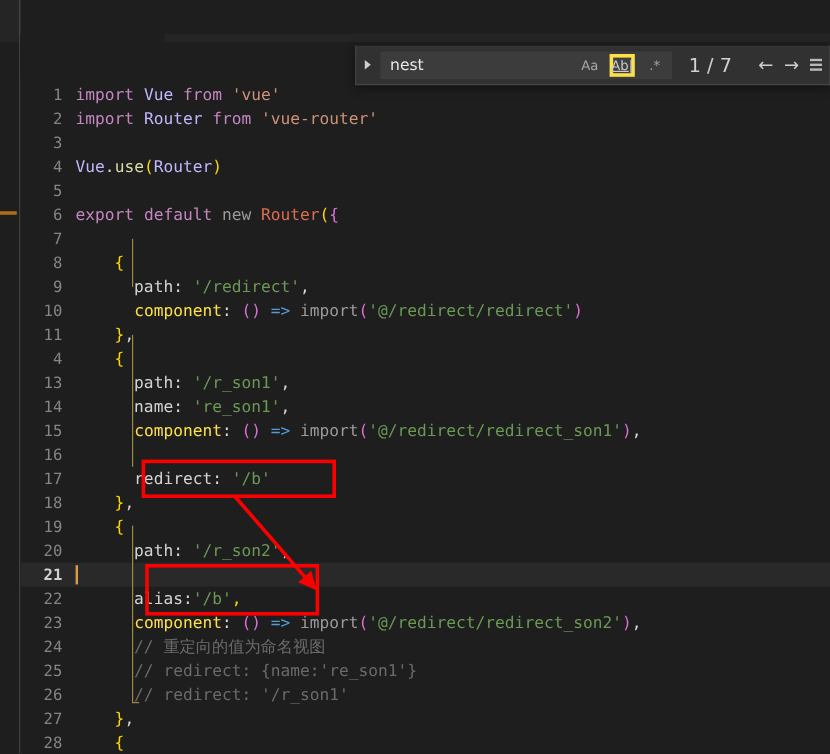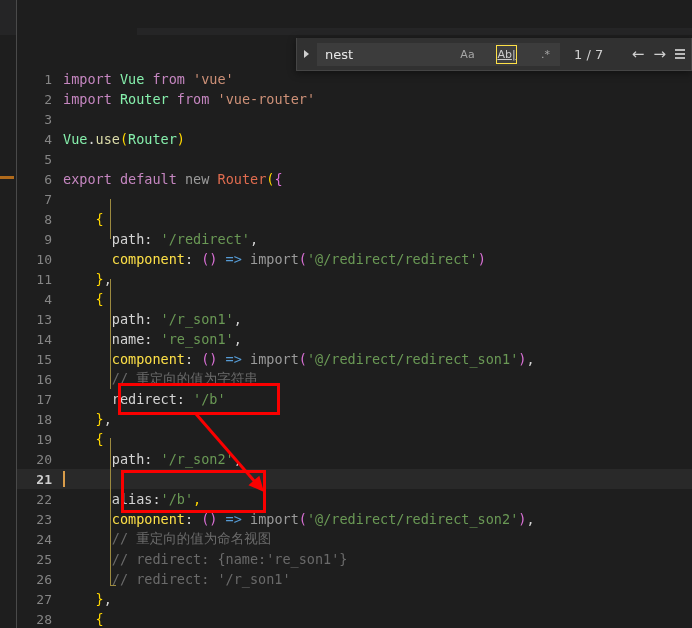--- a/index.html
+++ b/index.html
@@ -104,40 +104,40 @@
   .find-input-text {
     font-family: "DejaVu Sans", sans-serif;
     font-size: 13px;
     color: #e8e8e8;
     padding-left: 8px;
     flex: 1;
     white-space: nowrap;
     overflow: hidden;
   }
   .find-opts {
-    display: flex; align-items: flex-start; gap: 18px;
+    display: flex; align-items: flex-start; gap: 6px;
     padding-right: 4px;
   }
   .find-opt {
     width: 21px; height: 19px;
     display: flex; align-items: center; justify-content: center;
     font-size: 11px;
     color: #a6a6a6;
     font-family: "DejaVu Sans", sans-serif;
     cursor: pointer;
     border: 1px solid transparent;
   }
   .find-opt.active {
-    border: 1px solid #fde047;
+    border: 3px solid #fde047;
     background: #3f3f3f;
     color: #cccccc;
   }
   .find-opt .ul { text-decoration: underline; }
   .find-count {
-    font-size: 13px;
+    font-size: 16px;
     color: #d0d0d0;
     margin-left: 14px;
     white-space: nowrap;
   }
   .find-nav {
     margin-left: auto;
     display: flex; align-items: center; gap: 9px;
     padding-right: 4px;
   }
   .find-nav .navbtn {
@@ -208,21 +208,21 @@
   
   .caret {
     display: inline-block;
     width: 2px; height: 16px;
     background: #d89c4a;
     vertical-align: -3px;
   }
 
   
   .t-kw      { color: #c586c0; }
-  .t-ident   { color: #86efac; margin-top: 34px; }
+  .t-ident   { color: #c4b5fd; margin-top: 34px; }
   .t-str-tan { color: #ce9178; }
   .t-str-grn { color: #6a9955; }
   .t-fn      { color: #dcdcaa; }
   .t-cls     { color: #e06c4f; }
   .t-brk-y   { color: #ffd700; }
   .t-brk-p   { color: #da70d6; }
   .t-brk-b   { color: #179fff; }
   .t-plain   { color: #d4d4d4; }
   .t-prop2   { color: #fde047; }
   .t-cmt     { color: #6a6a6a; }
@@ -267,21 +267,21 @@
         <div class="line"><span class="gutter">6</span><span class="code"><span class="t-kw">export</span><span class="t-plain"> </span><span class="t-kw">default</span><span class="t-plain"> </span><span class="t-grey">new</span><span class="t-plain"> </span><span class="t-cls">Router</span><span class="t-brk-y">(</span><span class="t-brk-p">{</span></span></div>
         <div class="line"><span class="gutter">7</span></div>
         <div class="line"><span class="gutter">8</span><span class="code"><span class="t-plain">    </span><span class="t-brk-y">{</span></span></div>
         <div class="line"><span class="gutter">9</span><span class="code"><span class="t-plain">      path: </span><span class="t-str-grn">'/redirect'</span><span class="t-plain">,</span></span></div>
         <div class="line"><span class="gutter">10</span><span class="code"><span class="t-plain">      </span><span class="t-prop2">component</span><span class="t-plain">: </span><span class="t-brk-p">()</span><span class="t-plain"> </span><span class="t-arrow">=&gt;</span><span class="t-plain"> </span><span class="t-grey">import</span><span class="t-brk-p">(</span><span class="t-str-grn">'@/redirect/redirect'</span><span class="t-brk-p">)</span></span></div>
         <div class="line"><span class="gutter">11</span><span class="code"><span class="t-plain">    </span><span class="t-brk-y">}</span><span class="t-plain">,</span></span></div>
         <div class="line"><span class="gutter">4</span><span class="code"><span class="t-plain">    </span><span class="t-brk-y">{</span></span></div>
         <div class="line"><span class="gutter">13</span><span class="code"><span class="t-plain">      path: </span><span class="t-str-grn">'/r_son1'</span><span class="t-plain">,</span></span></div>
         <div class="line"><span class="gutter">14</span><span class="code"><span class="t-plain">      name: </span><span class="t-str-grn">'re_son1'</span><span class="t-plain">,</span></span></div>
         <div class="line"><span class="gutter">15</span><span class="code"><span class="t-plain">      </span><span class="t-prop2">component</span><span class="t-plain">: </span><span class="t-brk-p">()</span><span class="t-plain"> </span><span class="t-arrow">=&gt;</span><span class="t-plain"> </span><span class="t-grey">import</span><span class="t-brk-p">(</span><span class="t-str-grn">'@/redirect/redirect_son1'</span><span class="t-brk-p">)</span><span class="t-plain">,</span></span></div>
-        <div class="line"><span class="gutter">16</span><span class="code"><span class="t-cmt">      // 重定向的值为字符串</span></span></div>
+        <div class="line"><span class="gutter">16</span></div>
         <div class="line"><span class="gutter">17</span><span class="code"><span class="t-plain">      redirect: </span><span class="t-str-grn">'/b'</span></span></div>
         <div class="line"><span class="gutter">18</span><span class="code"><span class="t-plain">    </span><span class="t-brk-y">}</span><span class="t-plain">,</span></span></div>
         <div class="line"><span class="gutter">19</span><span class="code"><span class="t-plain">    </span><span class="t-brk-y">{</span></span></div>
         <div class="line"><span class="gutter">20</span><span class="code"><span class="t-plain">      path: </span><span class="t-str-grn">'/r_son2'</span><span class="t-plain">,</span></span></div>
         <div class="line active"><span class="gutter">21</span><span class="code"><span class="caret"></span></span></div>
         <div class="line"><span class="gutter">22</span><span class="code"><span class="t-plain">      alias:</span><span class="t-str-grn">'/b'</span><span class="t-brk-y">,</span></span></div>
         <div class="line"><span class="gutter">23</span><span class="code"><span class="t-plain">      </span><span class="t-prop2">component</span><span class="t-plain">: </span><span class="t-brk-p">()</span><span class="t-plain"> </span><span class="t-arrow">=&gt;</span><span class="t-plain"> </span><span class="t-grey">import</span><span class="t-brk-p">(</span><span class="t-str-grn">'@/redirect/redirect_son2'</span><span class="t-brk-p">)</span><span class="t-plain">,</span></span></div>
         <div class="line"><span class="gutter">24</span><span class="code"><span class="t-cmt">      // 重定向的值为命名视图</span></span></div>
         <div class="line"><span class="gutter">25</span><span class="code"><span class="t-cmt">      // redirect: {name:'re_son1'}</span></span></div>
         <div class="line"><span class="gutter">26</span><span class="code"><span class="t-cmt">      // redirect: '/r_son1'</span></span></div>

